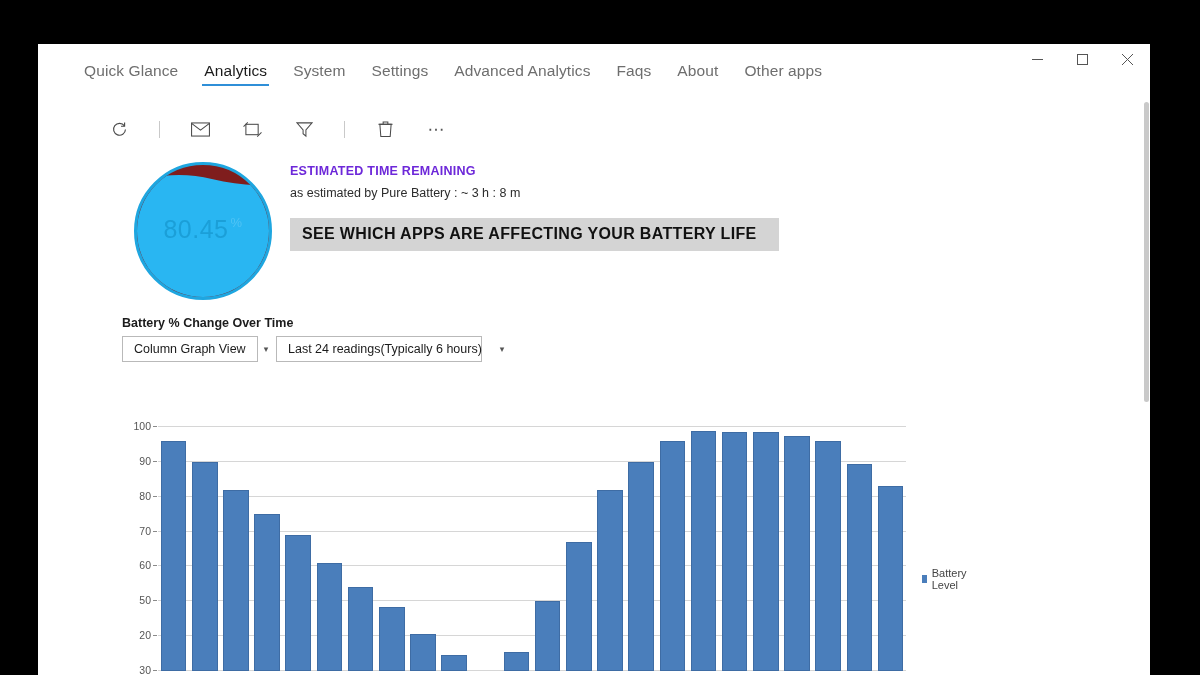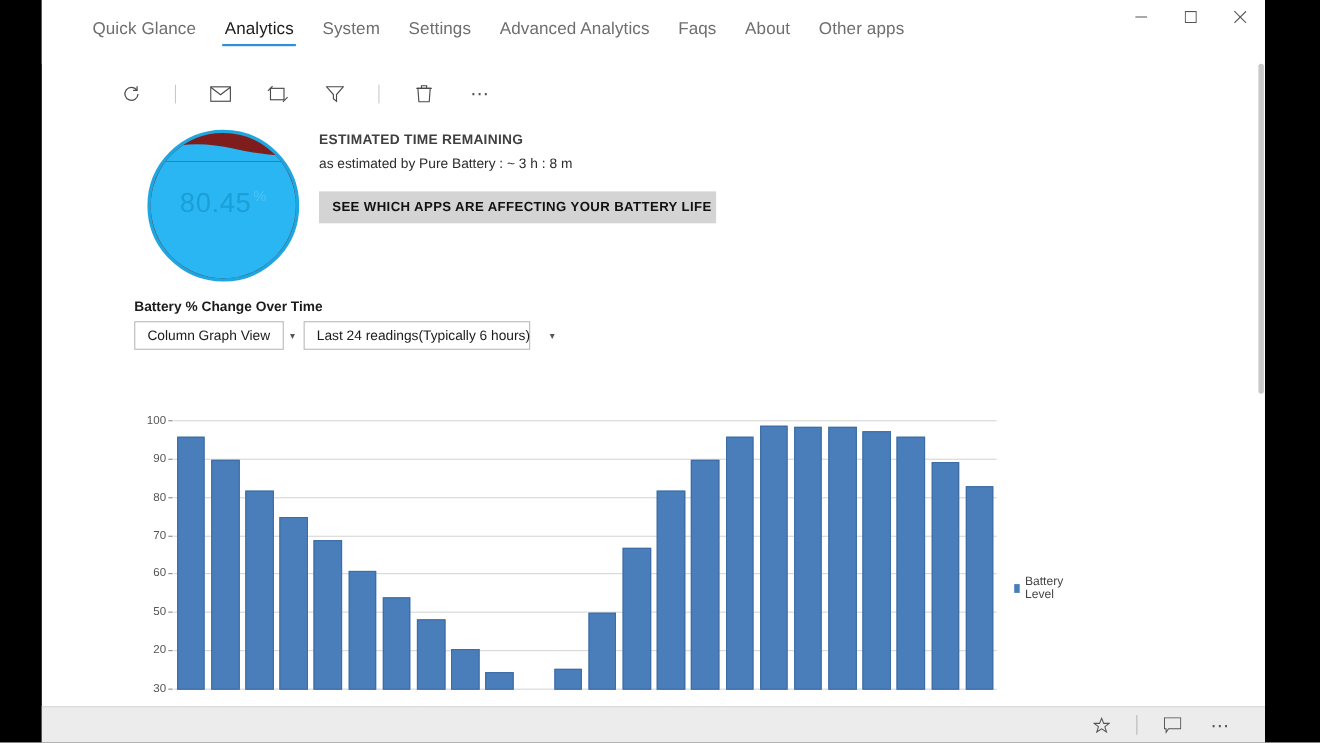--- a/index.html
+++ b/index.html
@@ -3,21 +3,21 @@
 <meta charset="utf-8">
 <style>
   * { box-sizing: border-box; }
   html, body { margin:0; padding:0; }
   body {
     width:1200px; height:675px;
     background:#000;
     font-family:"Liberation Sans", sans-serif;
     overflow:hidden;
   }
-  #root { position:relative; width:1200px; height:491px; background:#000; }
+  #root { position:relative; width:1200px; height:491px; background:#000;margin-top:44px; }
 
   
   .app-window {
     position:absolute; left:38px; top:0; width:1112px; height:675px;
     background:#ffffff;
   }
 
   
   .titlebar {
     position:relative; height:58px; background:#ffffff;
@@ -83,29 +83,29 @@
   .wave-top svg { display:block; width:100%; height:100%; }
   .circle-label {
     position:absolute; left:0; right:0; top:50%; transform:translateY(-55%);
     text-align:center; font-size:25px; color:#1b9fd8; font-weight:400;
     letter-spacing:.5px;
   }
   .circle-label .pct { font-size:13px; color:#4fc3f5; vertical-align:top; margin-left:2px; }
 
   .est { position:absolute; left:252px; top:10px; }
   .est h3 {
-    margin:0 0 7px 0; font-size:12.5px; font-weight:bold; color:#404040;
+    margin:0 0 7px 0; font-size:12.5px; font-weight:bold; color:#6d28d9;
     letter-spacing:.25px;
   }
   .est p {
     margin:0 0 2px 0; font-size:12.5px; color:#2c2c2c; line-height:1.32;
   }
   .apps-btn {
     display:inline-block; margin-top:14px; background:#d4d4d4; color:#111;
-    font-size:12px; font-weight:bold; padding:7px 4px 8px 12px;
+    font-size:16px; font-weight:bold; padding:7px 22px 8px 12px;
     letter-spacing:.35px; border:none; font-family:inherit;
   }
 
   
   .chart-head {
     position:absolute; left:84px; top:272px;
     font-size:12.5px; font-weight:bold; color:#1b1b1b;
   }
   .selects { position:absolute; left:84px; top:292px; display:flex; gap:18px; }
   .sel {

